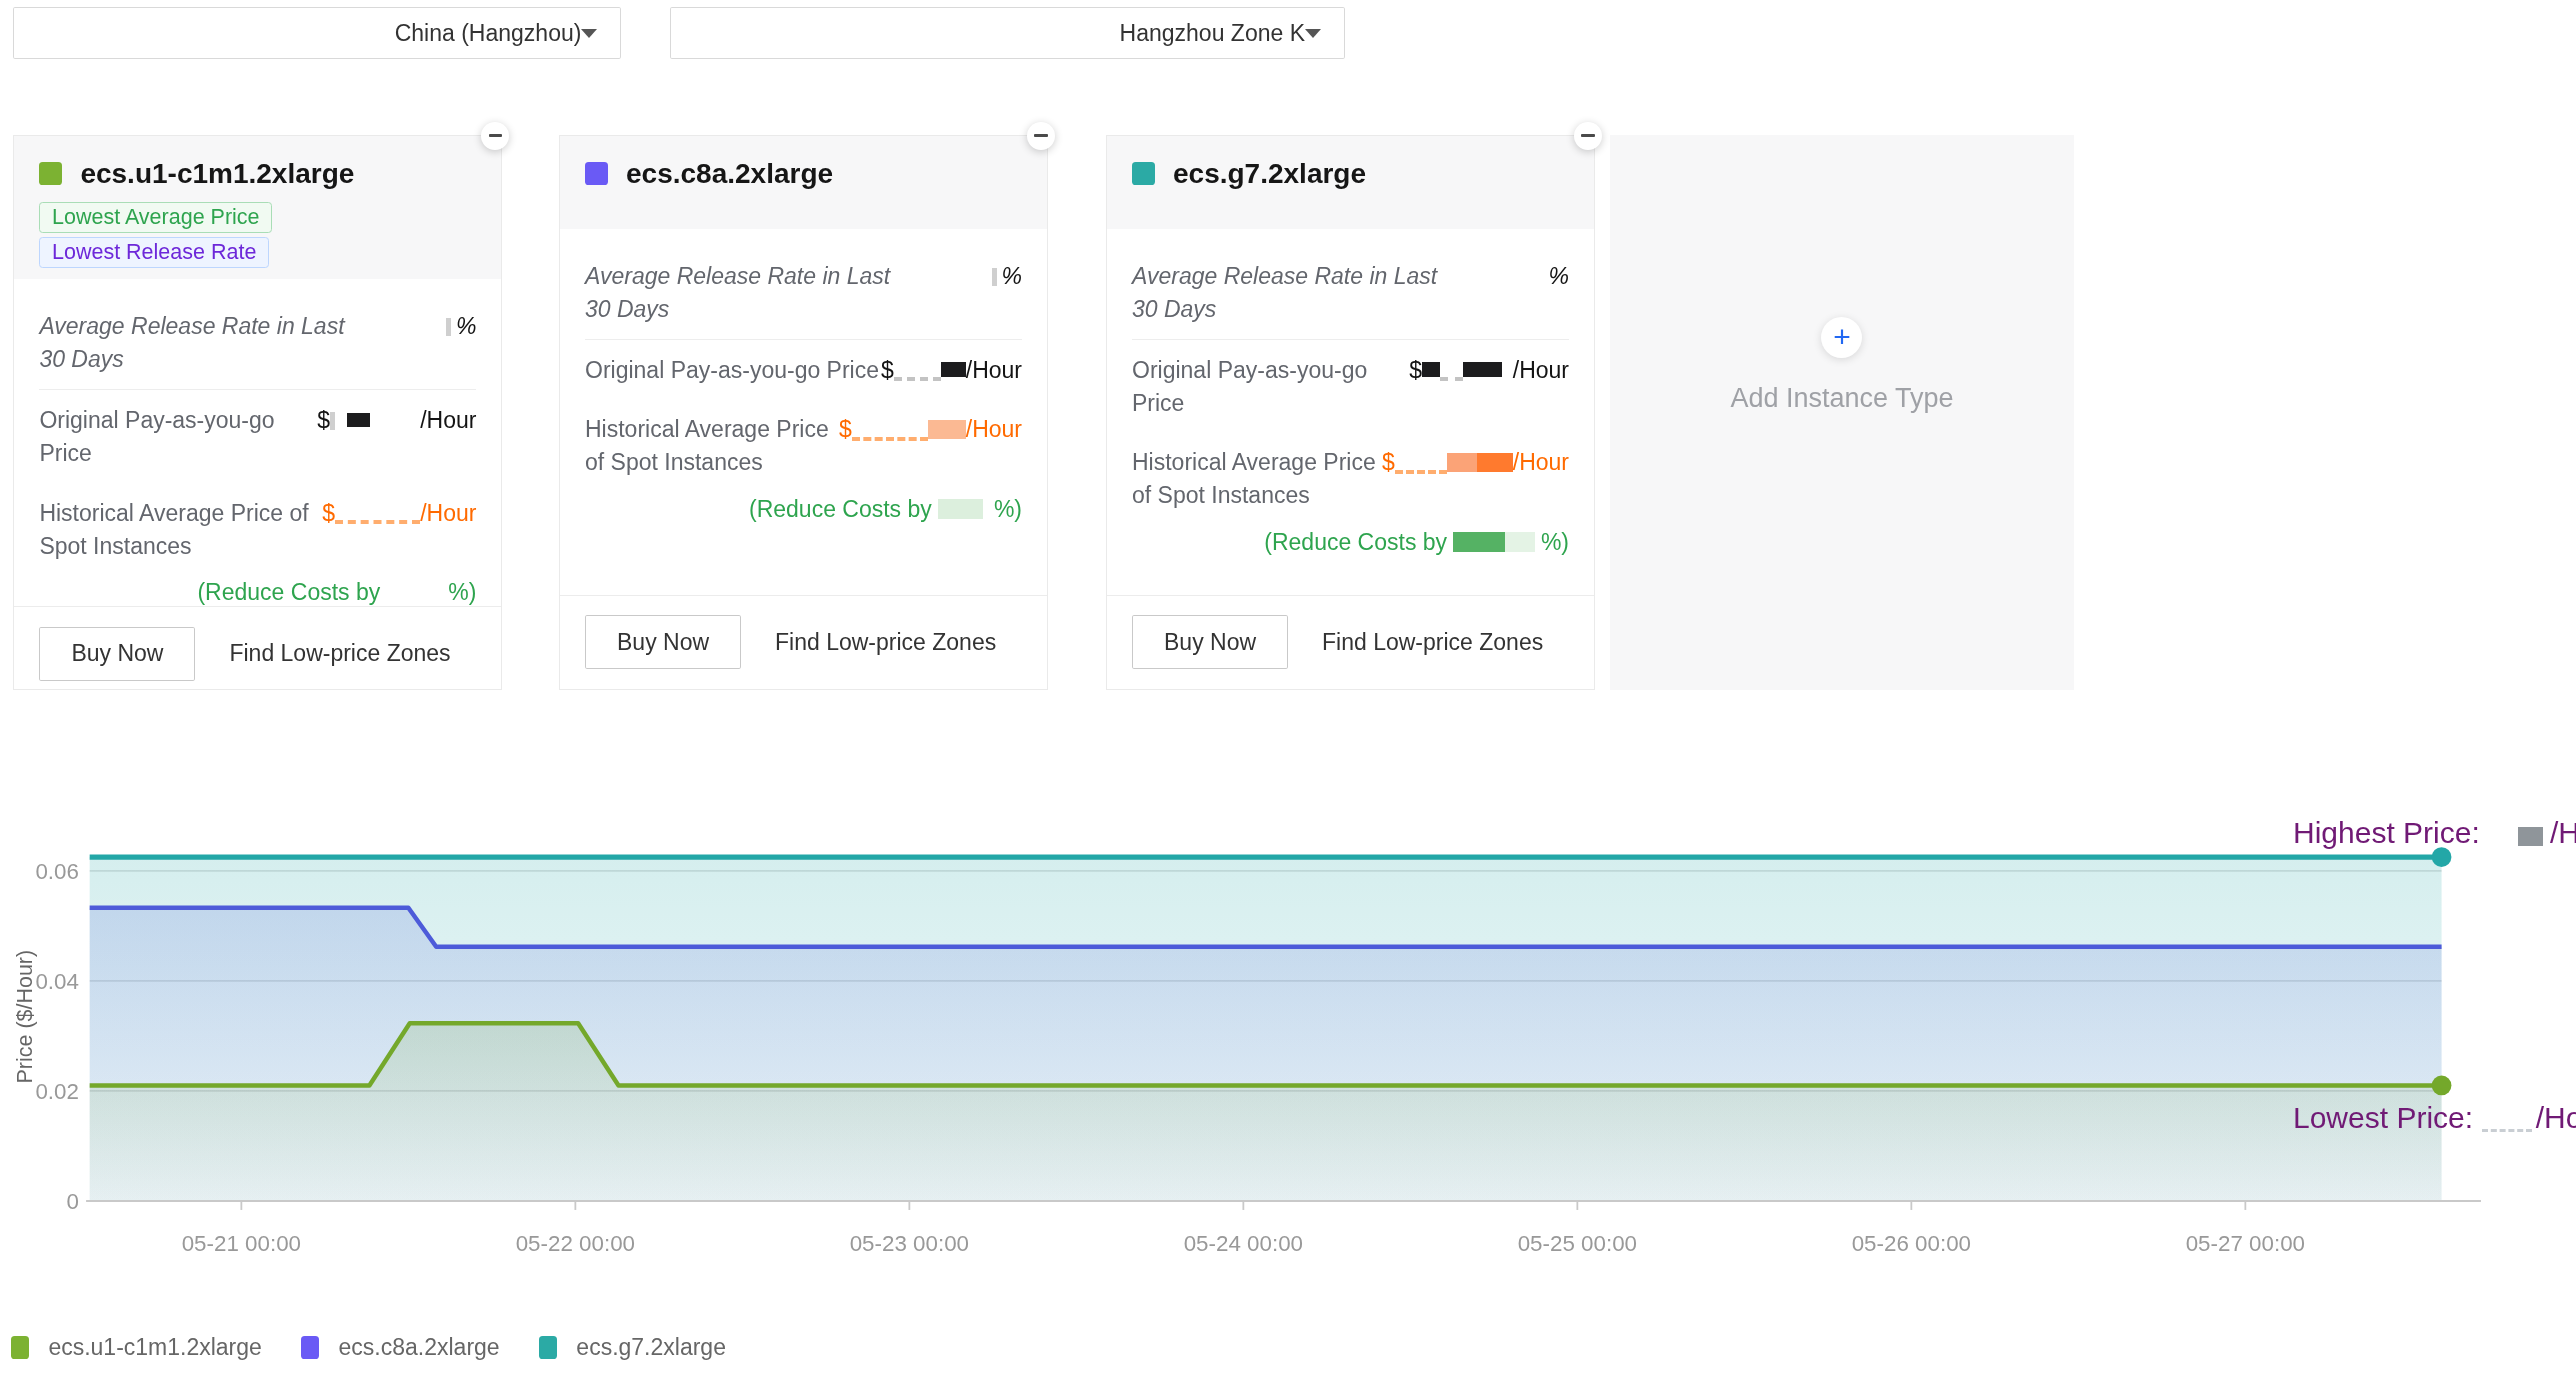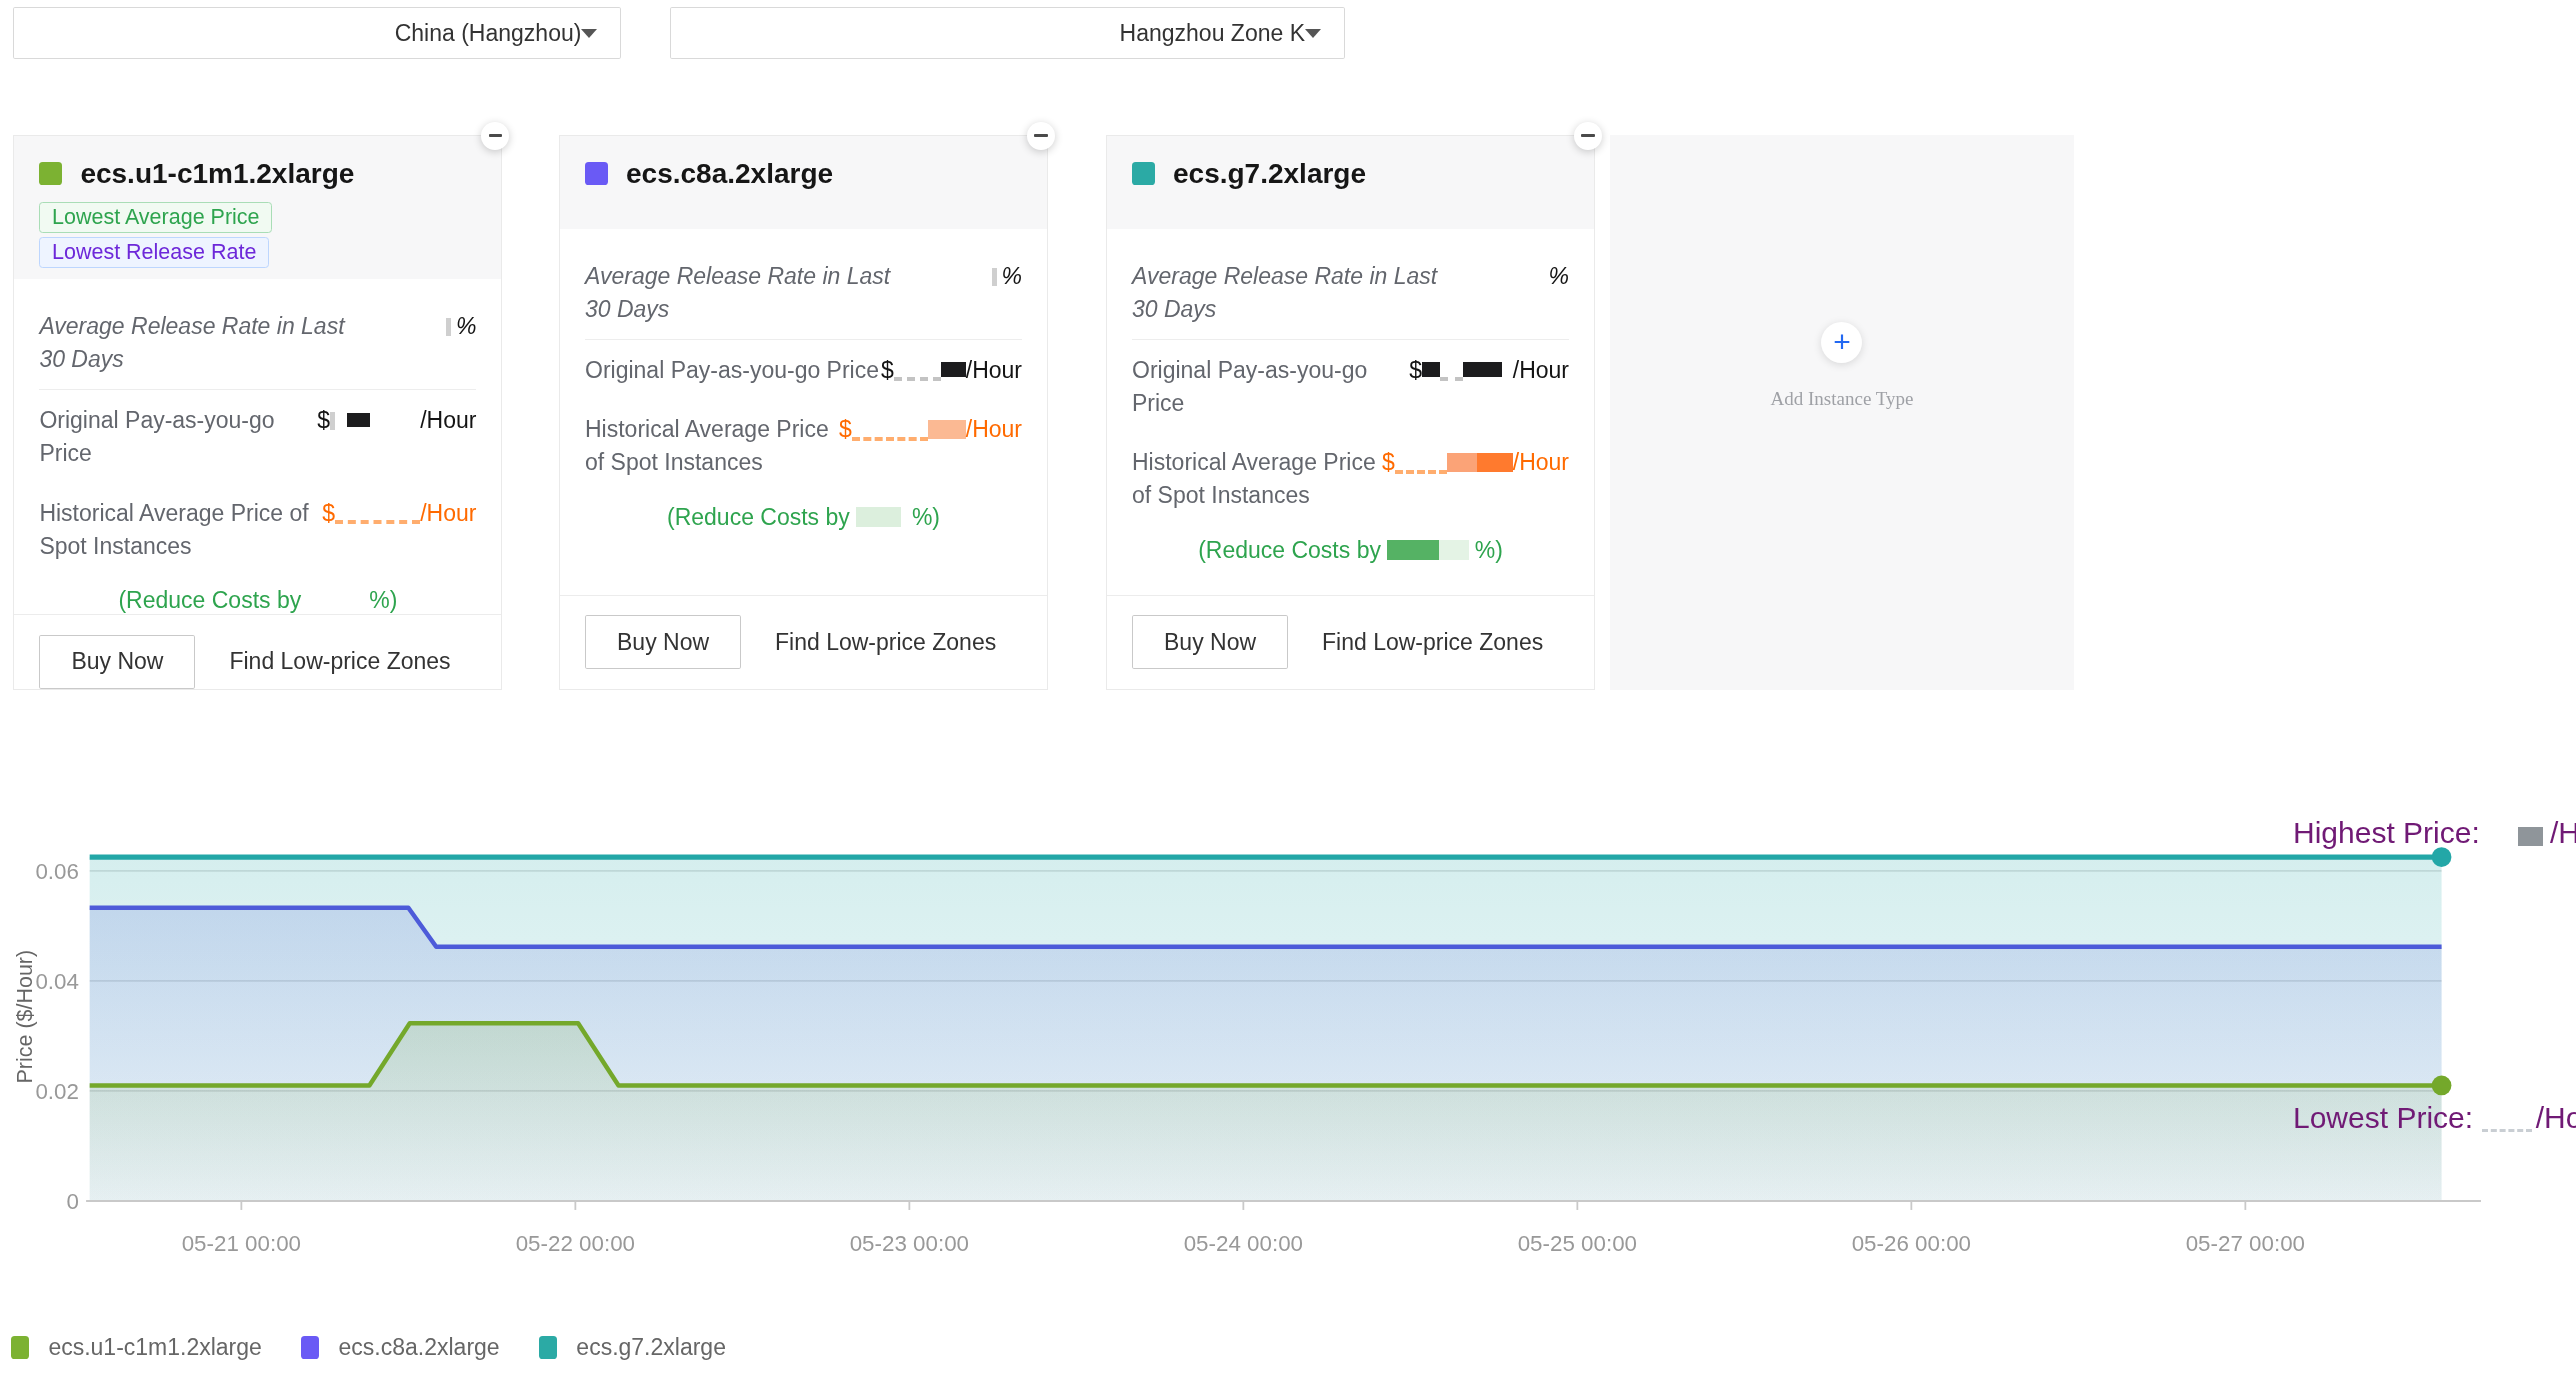--- a/index.html
+++ b/index.html
@@ -32,40 +32,40 @@
   .badges { margin-top:12.5px; display:flex; flex-direction:column; align-items:flex-start; gap:4.5px; }
   .badge { font-size:21.5px; line-height:21.5px; padding:3.6px 11.6px; border-radius:3.6px; border:1.8px solid; white-space:nowrap; }
   .badge.green { color:#2EA44E; background:#F1FAF2; border-color:#A9DDB6; }
   .badge.blue  { color:#6d28d9; background:#EEF4FF; border-color:#BDD6FE; }
   .card-body { flex:1; padding:18px 25px 0 25px; }
   .crow { display:flex; justify-content:space-between; font-size:23px; line-height:33px; padding:13.4px 0; }
   .crow.sep { border-bottom:1.8px solid #ededed;font-style:italic; }
   .lbl { color:#63666d; width:309px; }
   .val { color:#141414; text-align:right; white-space:nowrap; }
   .val.orange { color:#FF6A00; }
-  .reduce { text-align:center; color:#2EA44E; font-size:23px; margin-top:11px; white-space:nowrap; }
+  .reduce { text-align:right; color:#2EA44E; font-size:23px; margin-top:3px; white-space:nowrap; }
   .card-foot { border-top:1.8px solid #ececec; padding:19.7px 25px; display:flex; align-items:center; }
   .buy { height:54px; padding:0 31px; background:#fff; border:1.8px solid #c9c9c9; border-radius:1.8px; font-size:23px; color:#333;
          font-family:"Liberation Sans",sans-serif; cursor:pointer; }
   .find { margin-left:34px; font-size:23px; color:#333; cursor:pointer; }
 
   
   .rd { display:inline-block; }
   .rd-sliver { width:5.4px; height:18px; background:#cfcfcf; vertical-align:-1.8px; margin-right:4.5px; }
   .rd-black  { height:14.3px; background:#1c1c1e; vertical-align:0.9px; }
   .rd-dash   { height:14.3px; border-bottom:4.5px dashed #c3c3c3; vertical-align:-3.6px; }
   .rd-sp     { height:1.8px; }
 
   
   .addpanel { position:absolute; left:1610px; top:135px; width:464px; height:555px; background:#f7f7f8;
               display:flex; flex-direction:column; align-items:center; justify-content:center; cursor:pointer; }
   .addinner { display:flex; flex-direction:column; align-items:center; transform:translateY(-47px); }
   .pluscircle { width:41px; height:41px; border-radius:50%; background:#fff; box-shadow:0 1.8px 8px rgba(0,0,0,.13);
                 color:#2268F2; font-size:30px; line-height:39px; text-align:center; font-weight:400; }
-  .addlabel { margin-top:25px; color:#9fa1a6; font-size:19px;font-family:Liberation Serif, serif; }
+  .addlabel { margin-top:25px; color:#9fa1a6; font-size:27px; }
 
   
   #chart { position:absolute; left:0; top:0; width:2576px; height:1380px; }
   .annot { position:absolute; left:2293px; white-space:nowrap; font-size:30px; color:#701a75; }
   .annot .rd-gray { width:25px; height:19px; background:#8F959A; vertical-align:-2.7px; }
   .annot .rd-faded { width:50px; height:12.5px; border-bottom:3.6px dashed #c9ced3; vertical-align:-3.6px; }
 
   
   .legend { position:absolute; left:10.7px; top:1334px; display:flex; align-items:center; }
   .litem { display:flex; align-items:center; margin-right:39px; }

